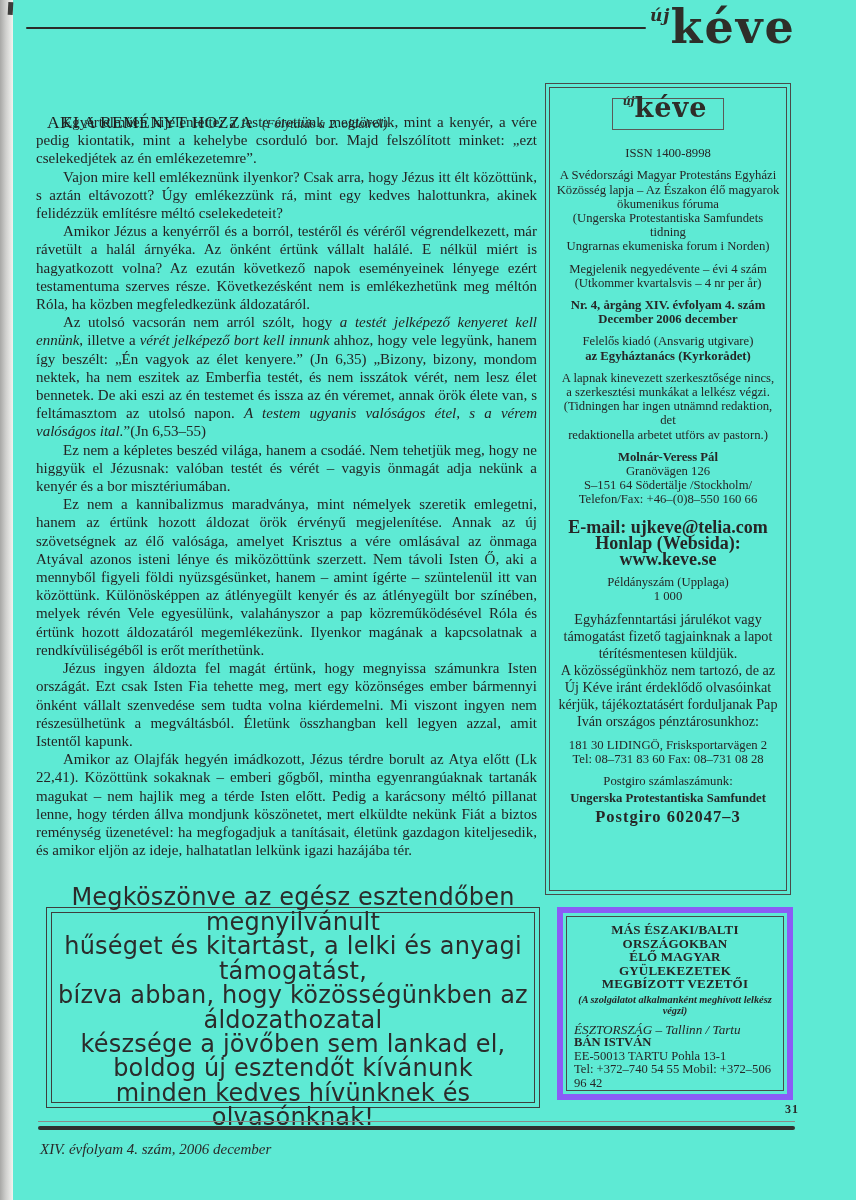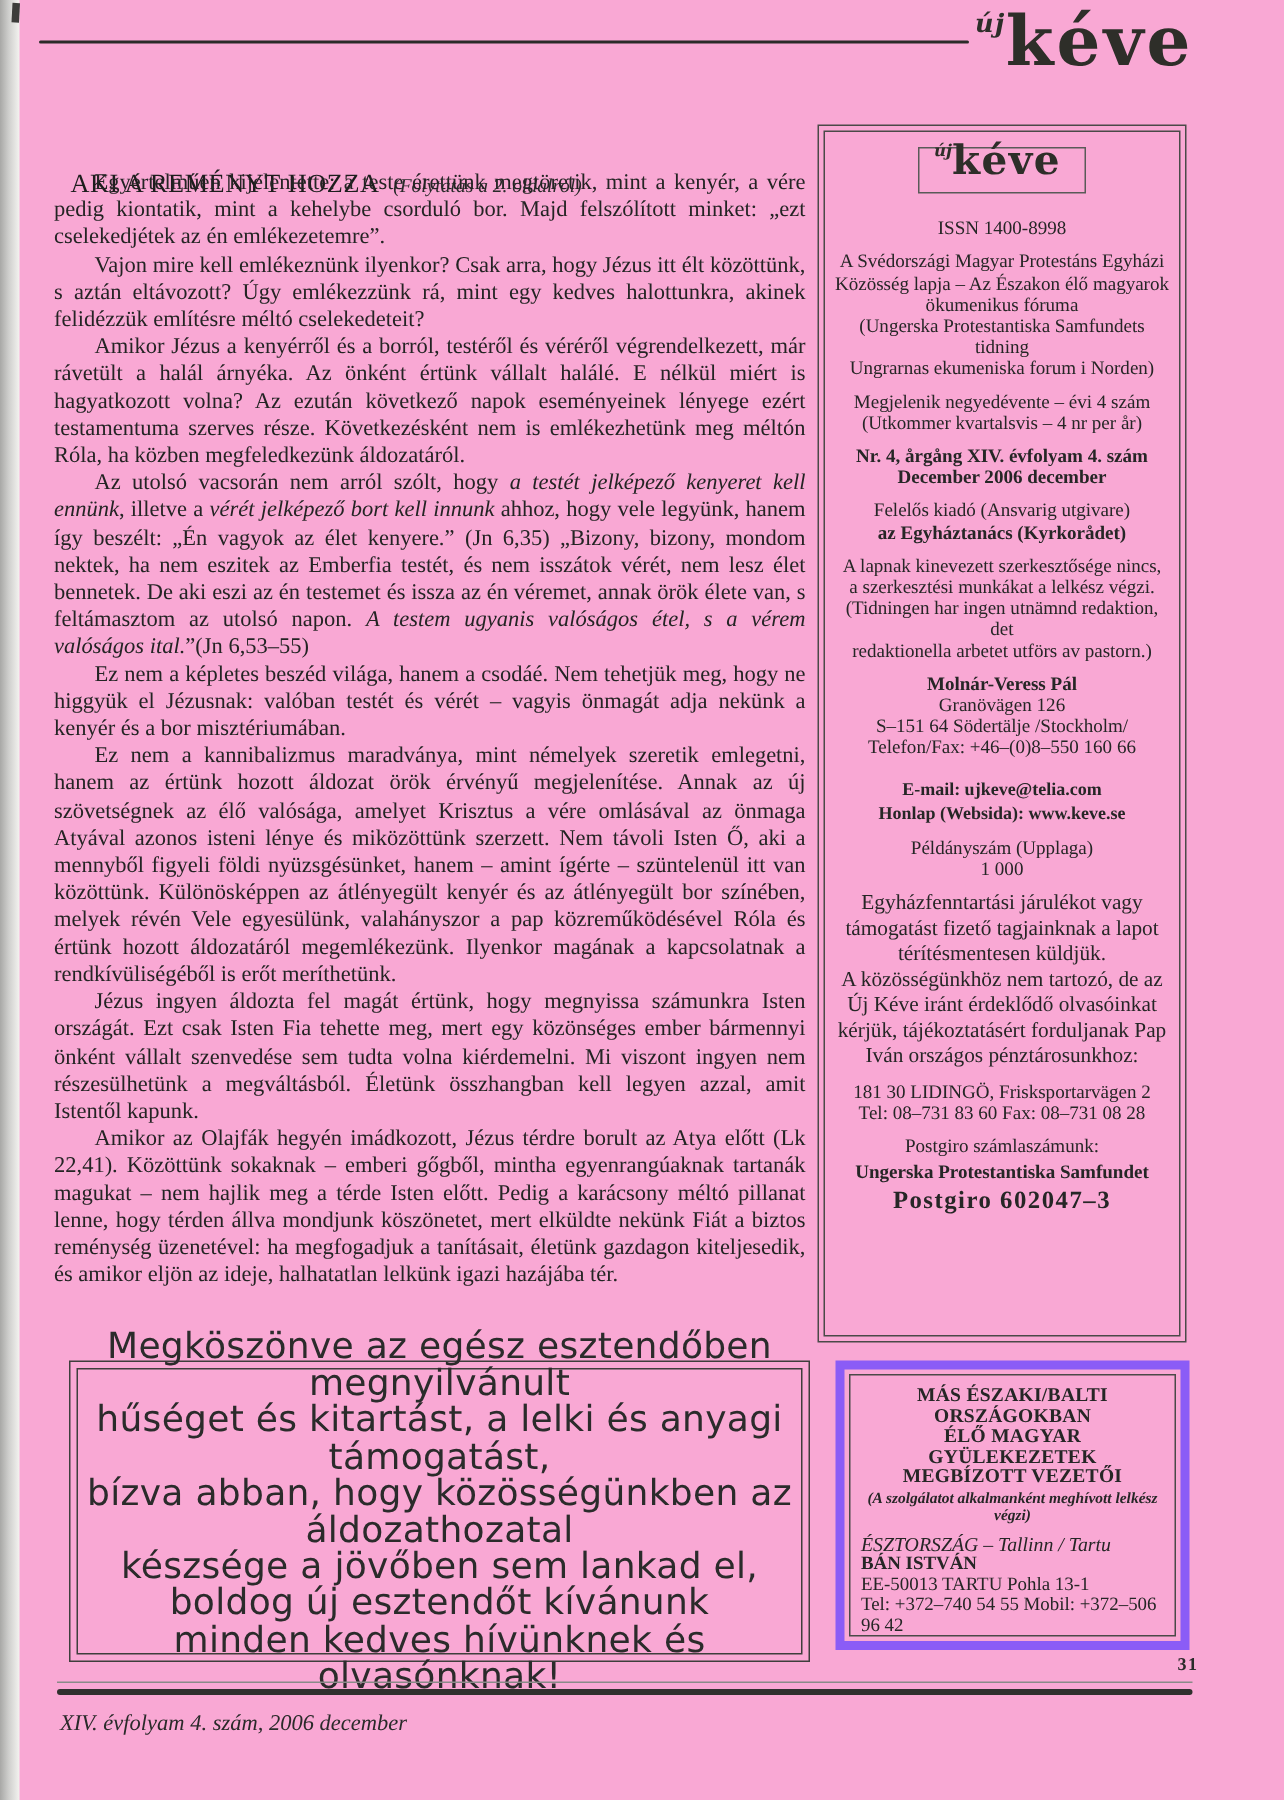--- a/index.html
+++ b/index.html
@@ -1,16 +1,16 @@
 <!DOCTYPE html>
 <html><head>
 <meta charset="utf-8">
 <style>
   html,body{margin:0;padding:0;background:#e6e6e4;}
-  .page{position:relative;width:856px;height:1200px;background:#f9a8d4;overflow:hidden;
+  .page{position:relative;width:856px;height:1200px;background:#5eead4;overflow:hidden;
         font-family:"Liberation Serif",serif;color:#222;}
   .scan-edge{position:absolute;left:0;top:0;width:13px;height:1200px;
         background:linear-gradient(to right,#a8a8a6 0%,#cfcfcd 45%,#f3f3f0 100%);}
   .scan-speck{position:absolute;left:8px;top:2px;width:5px;height:13px;background:#3c3c3a;transform:rotate(3deg);}
 
   
   .header-rule{position:absolute;left:26px;top:27px;width:620px;height:2px;background:#2b2b29;border-radius:2px;}
   .masthead{position:absolute;left:650px;top:0px;white-space:nowrap;color:#2e2e29;}
   .logo-uj{font-family:"DejaVu Serif",serif;font-weight:bold;font-style:italic;font-size:17px;
         position:relative;top:-22px;letter-spacing:1px;}
@@ -31,21 +31,21 @@
   .sidebar-inner{border:1px solid #4a4a48;width:100%;height:100%;box-sizing:border-box;
         text-align:center;font-size:12.7px;line-height:14.2px;padding:6px 5px;overflow:hidden;color:#262626;}
   .sidebar-logo-box{display:inline-block;border:1px solid #5a5a58;padding:2px 16px 8px 10px;margin:4px auto 8px;color:#2e2e29;}
   .s-logo-uj{font-family:"DejaVu Serif",serif;font-weight:bold;font-style:italic;font-size:11px;
         position:relative;top:-12px;}
   .s-logo-keve{font-family:"DejaVu Serif",serif;font-weight:bold;font-size:27px;letter-spacing:1px;}
   .blk{margin-top:8px;}
   .blk.t0{margin-top:0;}
   .blk.t2{margin-top:2px;}
   .blk.b{font-weight:bold;}
-  .blk.bl{font-weight:bold;font-size:12px;line-height:16px;margin-top:12px;}
+  .blk.bl{font-weight:bold;font-size:18px;line-height:16px;margin-top:12px;}
   .blk.lg{font-size:14.2px;line-height:17px;}
   .blk.bxl{font-weight:bold;font-size:16.5px;line-height:19px;letter-spacing:1px;}
 
   
   .greeting{position:absolute;left:46px;top:907px;width:494px;height:201px;
         border:1.5px solid #3e3e3c;padding:4px;box-sizing:border-box;}
   .greeting-inner{border:1px solid #3e3e3c;width:100%;height:100%;box-sizing:border-box;
         display:flex;flex-direction:column;justify-content:center;text-align:center;
         font-family:"DejaVu Sans",sans-serif;font-size:24px;line-height:24.4px;
         color:#2b2b2b;letter-spacing:.2px;}

